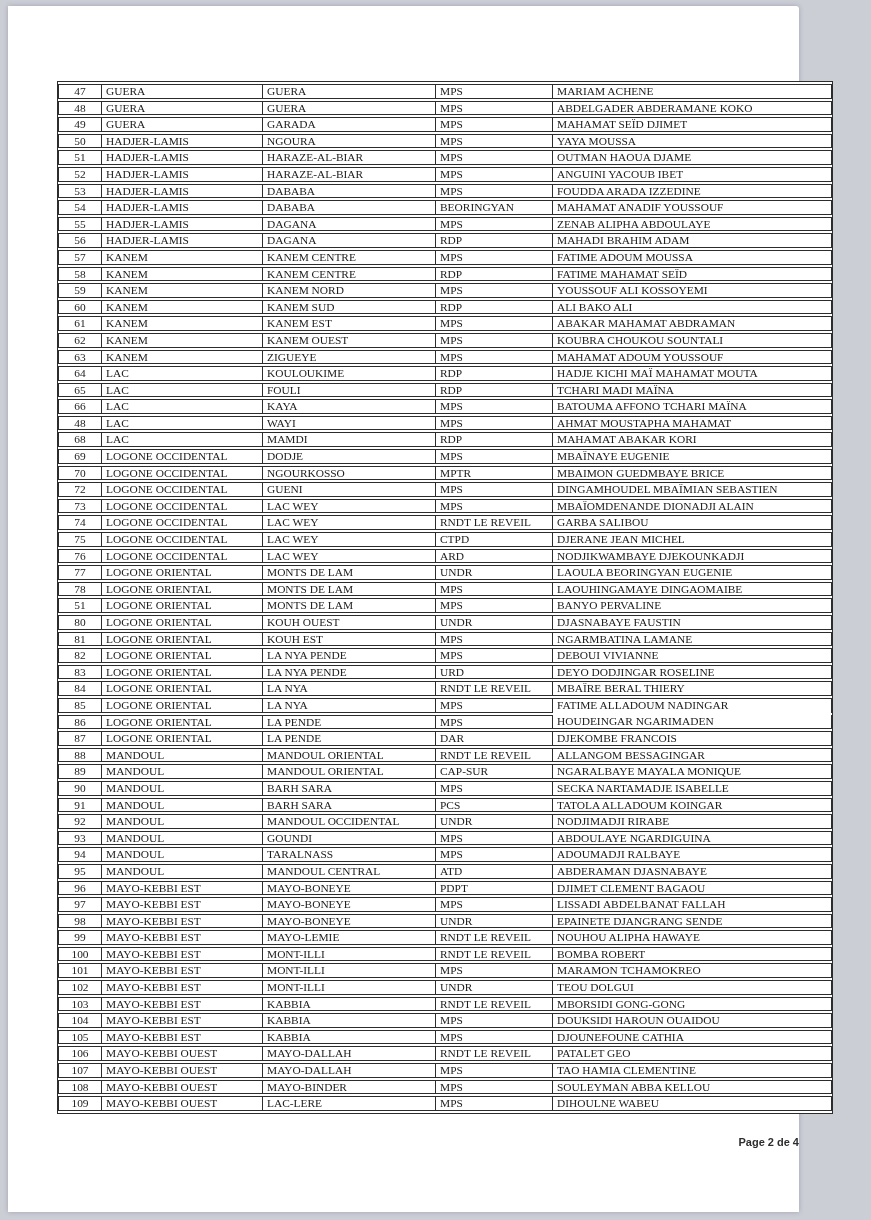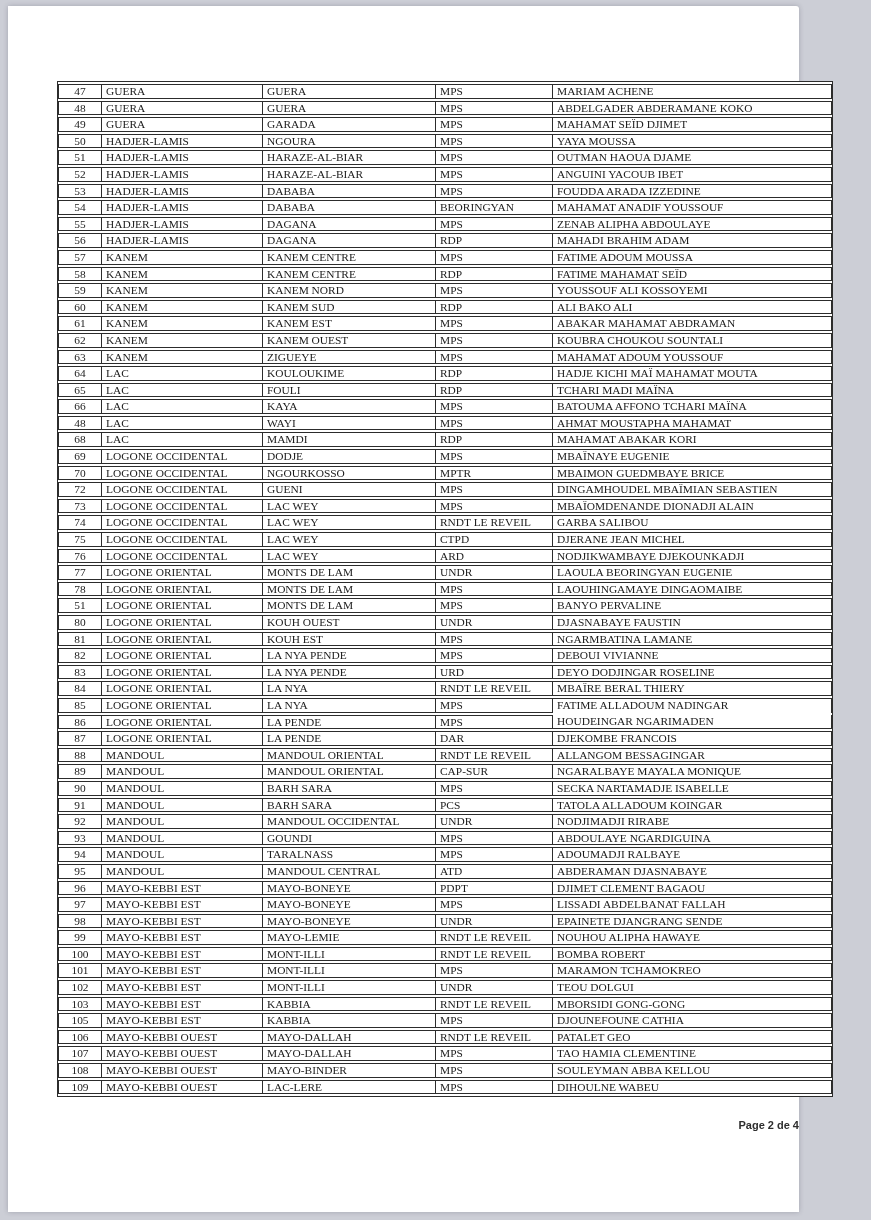--- a/index.html
+++ b/index.html
@@ -465,20 +465,27 @@
             <td>TEOU DOLGUI</td>
           </tr>
           <tr>
             <td>103</td>
             <td>MAYO-KEBBI EST</td>
             <td>KABBIA</td>
             <td>RNDT LE REVEIL</td>
             <td>MBORSIDI GONG-GONG</td>
           </tr>
           <tr>
+            <td>104</td>
+            <td>MAYO-KEBBI EST</td>
+            <td>KABBIA</td>
+            <td>MPS</td>
+            <td>DOUKSIDI HAROUN OUAIDOU</td>
+          </tr>
+          <tr>
             <td>105</td>
             <td>MAYO-KEBBI EST</td>
             <td>KABBIA</td>
             <td>MPS</td>
             <td>DJOUNEFOUNE CATHIA</td>
           </tr>
           <tr>
             <td>106</td>
             <td>MAYO-KEBBI OUEST</td>
             <td>MAYO-DALLAH</td>

